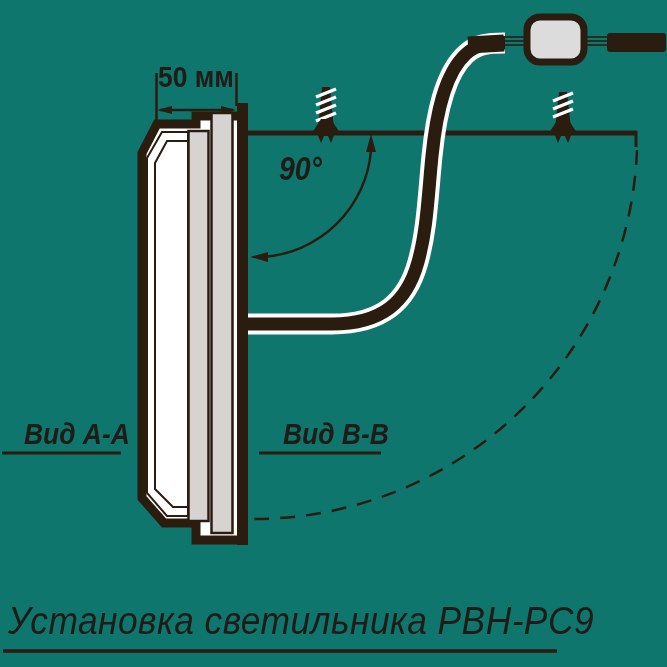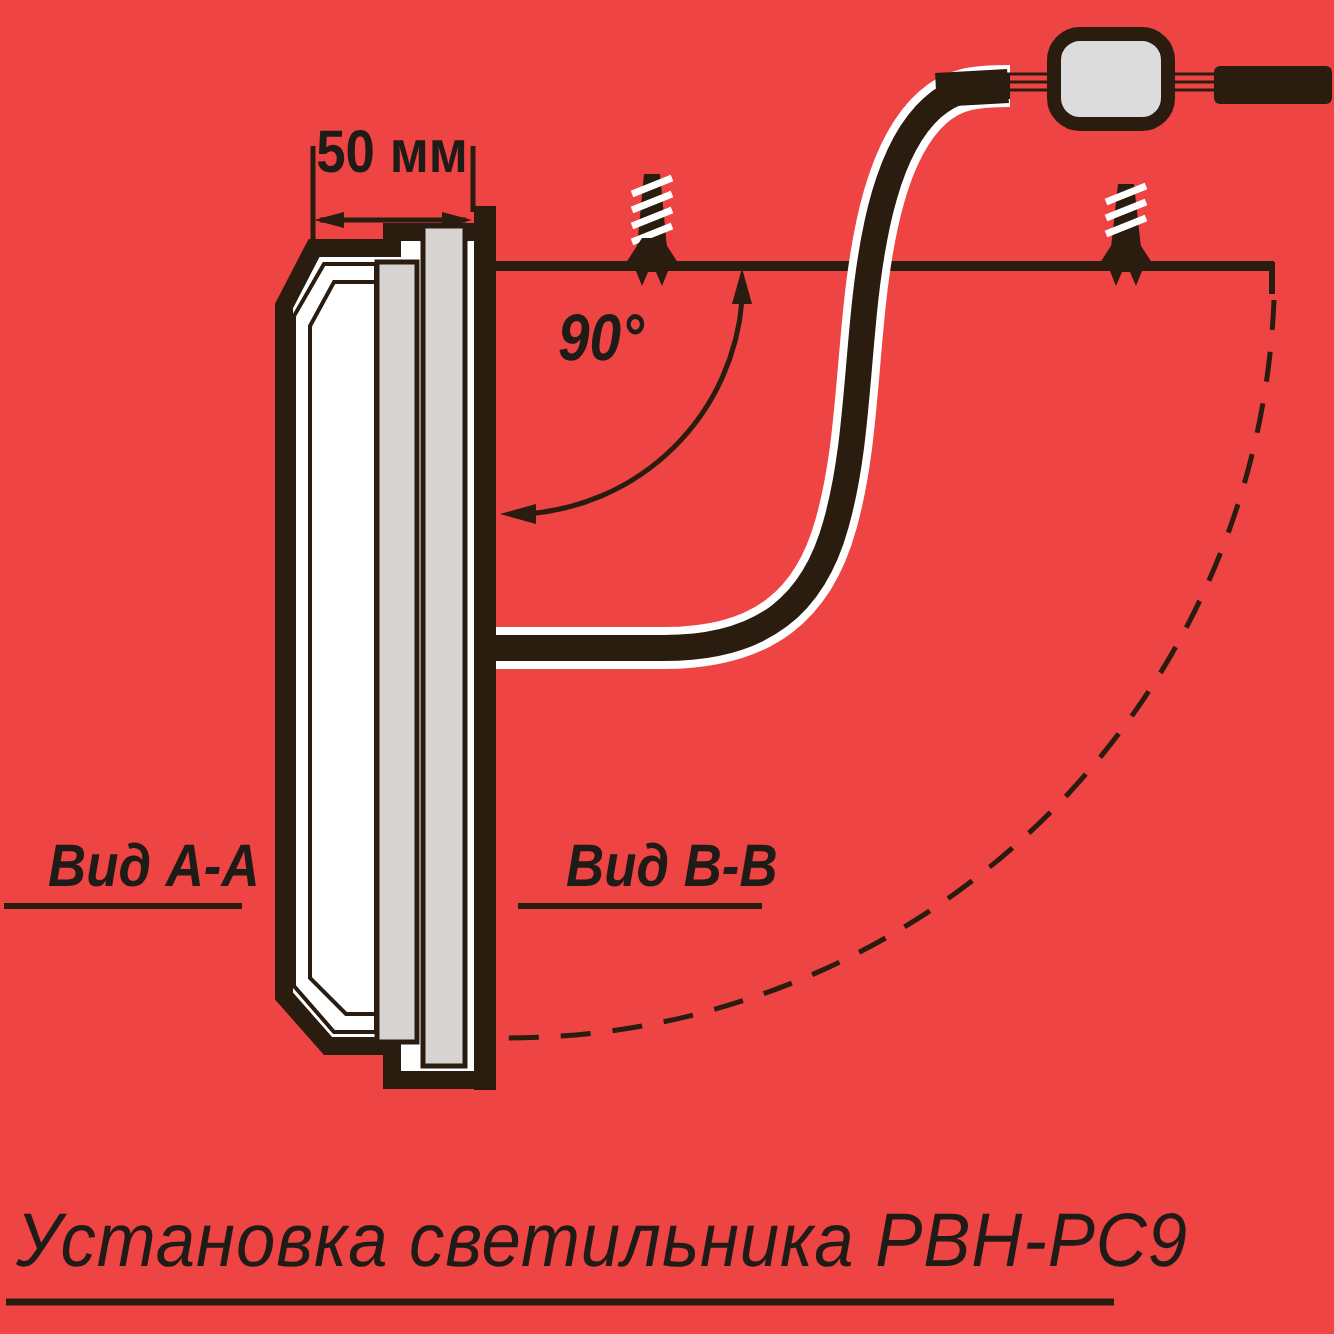--- a/index.html
+++ b/index.html
@@ -1,19 +1,19 @@
 <!DOCTYPE html>
 <html><head>
 <meta charset="utf-8">
 <style>
   html,body{margin:0;padding:0;background:#ffffff;}
   .canvas{
     position:relative;
     width:667px;height:667px;
-    background:#ef4444;
+    background:#0f766e;
     overflow:hidden;
     font-family:"Liberation Sans", sans-serif;
   }
   .diagram-svg{position:absolute;left:0;top:0;}
   .lbl{
     position:absolute;
     color:#1f1b17;
     white-space:nowrap;
     transform-origin:left top;
     line-height:1;

